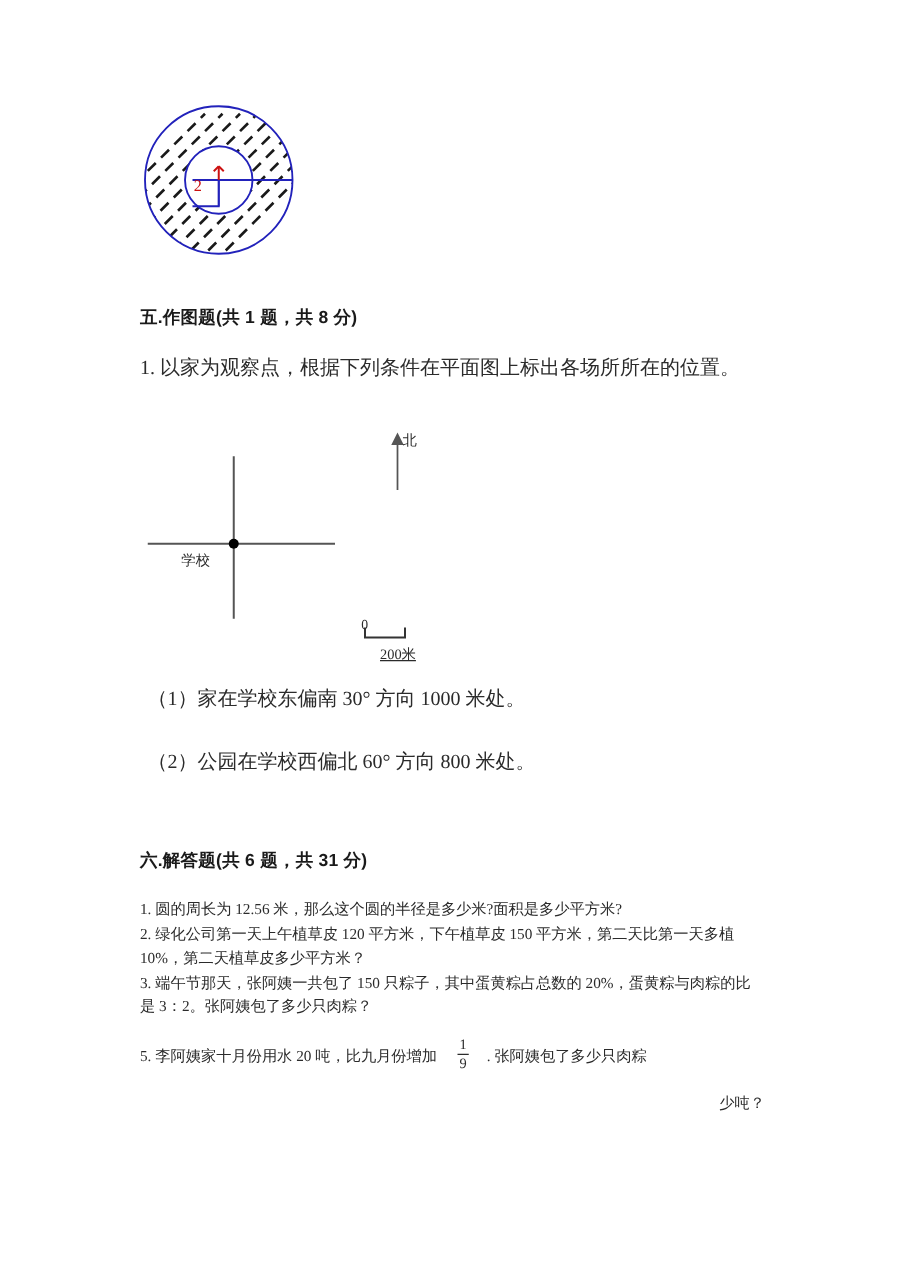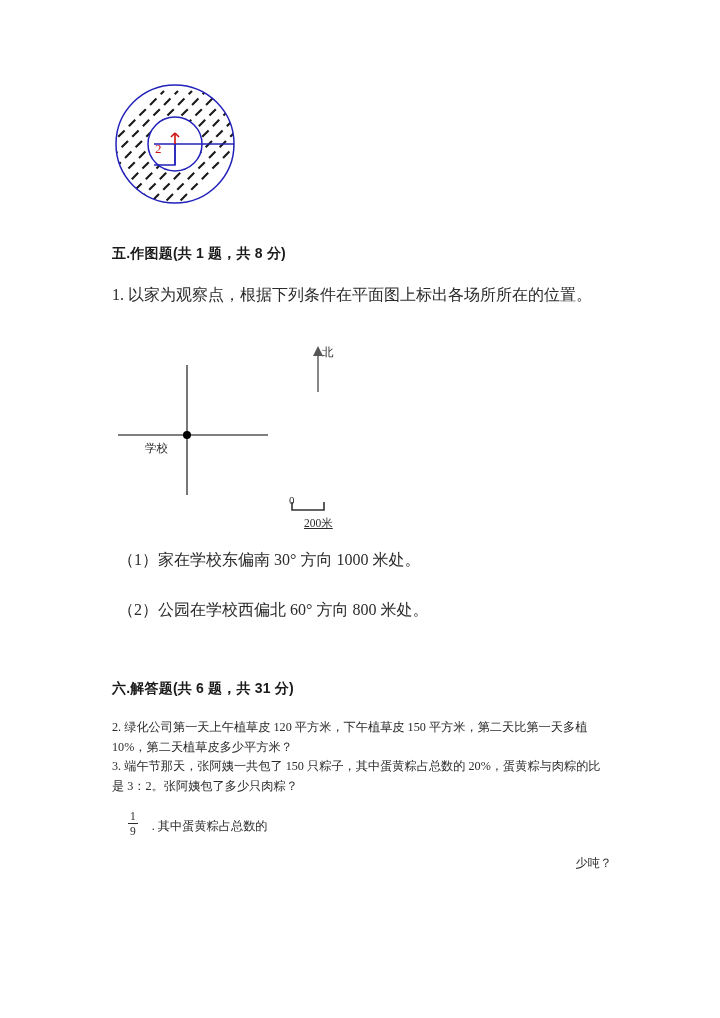--- a/index.html
+++ b/index.html
@@ -179,22 +179,23 @@
   <div class="map-label" id="label-north">北</div>
   <div class="map-label" id="label-scale-zero">0</div>
   <div class="map-label" id="label-scale-value">200米</div>
 
   <div class="q-line" id="q-sub-1">（1）家在学校东偏南 30°  方向 1000 米处。</div>
   <div class="q-line" id="q-sub-2">（2）公园在学校西偏北 60°  方向 800 米处。</div>
 
   <div class="section-heading" id="heading-six">六.解答题(共 6 题，共 31 分)</div>
 
   <div class="solve-list">
+    <div class="solve-item wrap">1. 圆的周长为 12.56 米，那么这个圆的半径是多少米?面积是多少平方米?</div>
     <div class="solve-item wrap">2. 绿化公司第一天上午植草皮 120 平方米，下午植草皮 150 平方米，第二天比第一天多植 10%，第二天植草皮多少平方米？</div>
     <div class="solve-item wrap">3. 端午节那天，张阿姨一共包了 150 只粽子，其中蛋黄粽占总数的 20%，蛋黄粽与肉粽的比是 3：2。张阿姨包了多少只肉粽？</div>
 
     <div class="solve-item wrap" style="margin-top:14px;">
-      <span class="frac"><span class="num">1</span><span class="bar"></span><span class="den">9</span></span><span>. 其中蛋黄粽占总数的</span>
+      <span>5. 李阿姨家十月份用水 20 吨，比九月份增加</span><span class="frac"><span class="num">1</span><span class="bar"></span><span class="den">9</span></span><span>. 张阿姨包了多少只肉粽</span>
       <div style="margin-top:16px;text-align:right;">少吨？</div>
     </div>
   </div>
 
 </div>
 
 </body></html>

